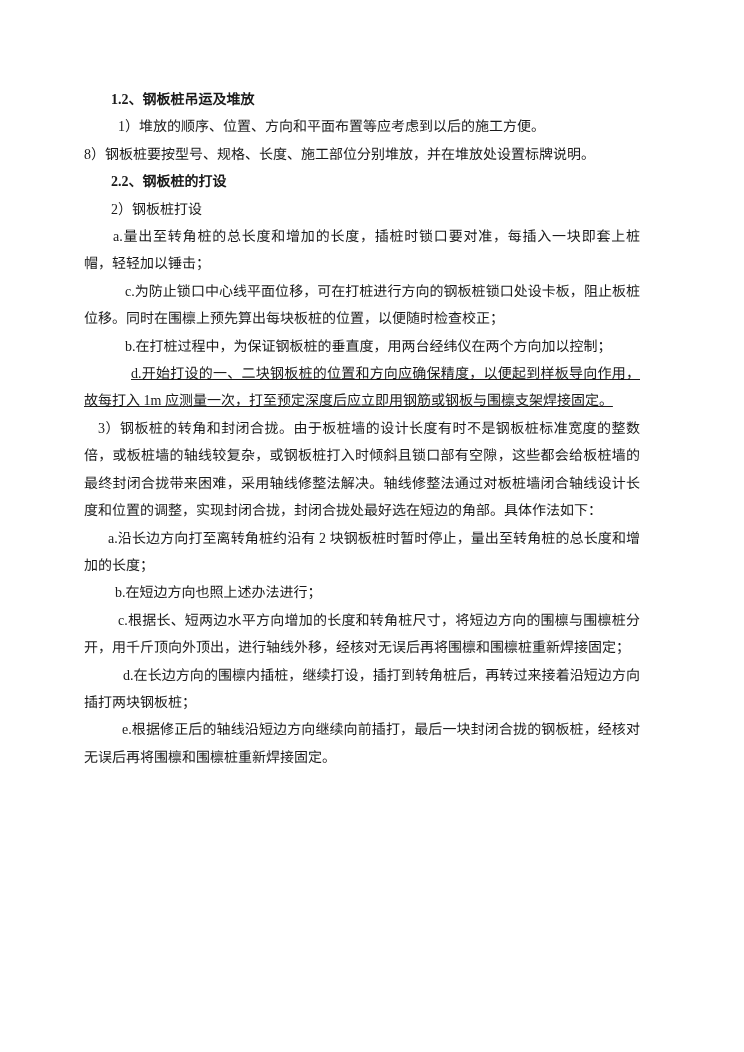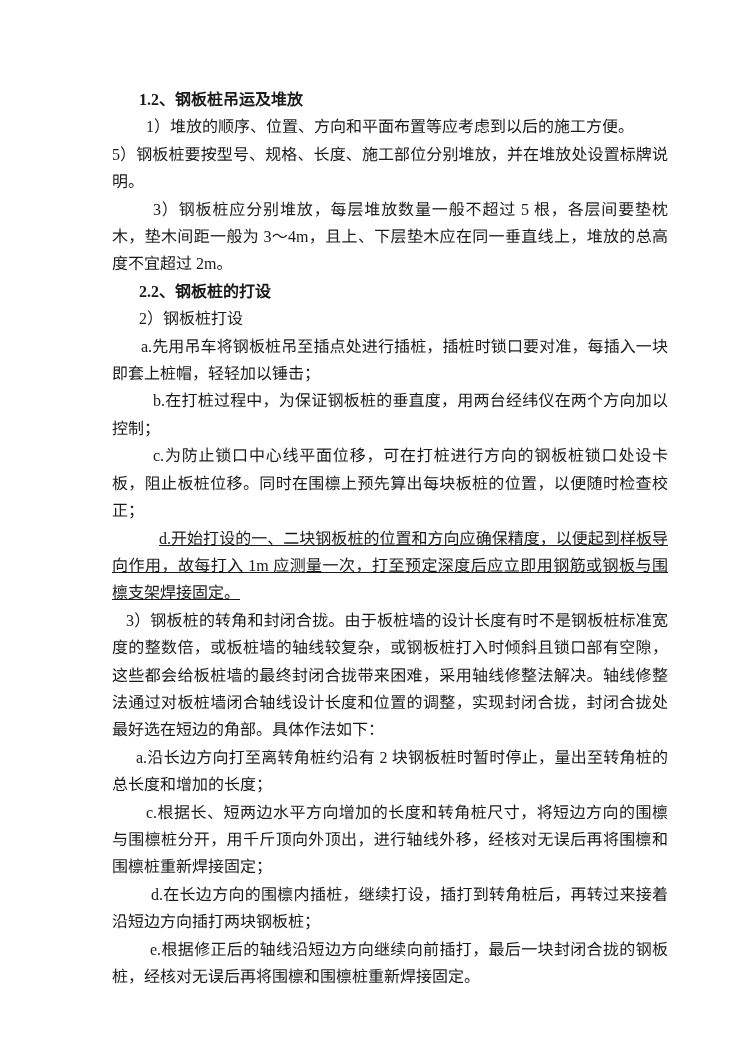--- a/index.html
+++ b/index.html
@@ -10,25 +10,25 @@
   .page {
     position: relative;
     width: 744px;
     height: 1052px;
     background: #ffffff;
     overflow: hidden;
     font-family: "Liberation Serif", "DejaVu Serif", serif;
   }
   .doc-body {
     position: absolute;
-    left: 112px;
+    left: 84px;
     top: 86px;
     width: 556px;
     color: #1a1a1a;
-    font-size: 16px;
+    font-size: 14px;
     line-height: 27.4px;
     text-align: justify;
     text-justify: inter-ideograph;
   }
   .doc-body p {
     margin: 0;
     padding: 0;
     text-align: justify;
     text-align-last: left;
     word-break: break-all;
@@ -46,27 +46,27 @@
   .ind41 { text-indent: 41px; }
   .ind47 { text-indent: 47px; text-decoration: underline; }
 </style>
 </head>
 <body>
 
 <div class="page">
   <div class="doc-body">
     <p class="hd ind27">1.2、钢板桩吊运及堆放</p>
     <p class="ind34">1）堆放的顺序、位置、方向和平面布置等应考虑到以后的施工方便。</p>
-    <p class="ind0">5）钢板桩要按型号、规格、长度、施工部位分别堆放，并在堆放处设置标牌说明。</p>
-    <p class="ind41">3）钢板桩应分别堆放，每层堆放数量一般不超过 5 根，各层间要垫枕木，垫木间距一般为 3～4m，且上、下层垫木应在同一垂直线上，堆放的总高度不宜超过 2m。</p>
+    <p class="ind0">8）钢板桩要按型号、规格、长度、施工部位分别堆放，并在堆放处设置标牌说明。</p>
     <p class="hd ind27">2.2、钢板桩的打设</p>
     <p class="ind27">2）钢板桩打设</p>
-    <p class="ind29">a.先用吊车将钢板桩吊至插点处进行插桩，插桩时锁口要对准，每插入一块即套上桩帽，轻轻加以锤击；</p>
+    <p class="ind29">a.量出至转角桩的总长度和增加的长度，插桩时锁口要对准，每插入一块即套上桩帽，轻轻加以锤击；</p>
+    <p class="ind41">c.为防止锁口中心线平面位移，可在打桩进行方向的钢板桩锁口处设卡板，阻止板桩位移。同时在围檩上预先算出每块板桩的位置，以便随时检查校正；</p>
     <p class="ind41">b.在打桩过程中，为保证钢板桩的垂直度，用两台经纬仪在两个方向加以控制；</p>
-    <p class="ind41">c.为防止锁口中心线平面位移，可在打桩进行方向的钢板桩锁口处设卡板，阻止板桩位移。同时在围檩上预先算出每块板桩的位置，以便随时检查校正；</p>
     <p class="ind47">d.开始打设的一、二块钢板桩的位置和方向应确保精度，以便起到样板导向作用，故每打入 1m 应测量一次，打至预定深度后应立即用钢筋或钢板与围檩支架焊接固定。</p>
     <p class="ind14">3）钢板桩的转角和封闭合拢。由于板桩墙的设计长度有时不是钢板桩标准宽度的整数倍，或板桩墙的轴线较复杂，或钢板桩打入时倾斜且锁口部有空隙，这些都会给板桩墙的最终封闭合拢带来困难，采用轴线修整法解决。轴线修整法通过对板桩墙闭合轴线设计长度和位置的调整，实现封闭合拢，封闭合拢处最好选在短边的角部。具体作法如下：</p>
     <p class="ind24">a.沿长边方向打至离转角桩约沿有 2 块钢板桩时暂时停止，量出至转角桩的总长度和增加的长度；</p>
+    <p class="ind31">b.在短边方向也照上述办法进行；</p>
     <p class="ind34">c.根据长、短两边水平方向增加的长度和转角桩尺寸，将短边方向的围檩与围檩桩分开，用千斤顶向外顶出，进行轴线外移，经核对无误后再将围檩和围檩桩重新焊接固定；</p>
     <p class="ind39">d.在长边方向的围檩内插桩，继续打设，插打到转角桩后，再转过来接着沿短边方向插打两块钢板桩；</p>
     <p class="ind38">e.根据修正后的轴线沿短边方向继续向前插打，最后一块封闭合拢的钢板桩，经核对无误后再将围檩和围檩桩重新焊接固定。</p>
   </div>
 </div>
 
 </body></html>

